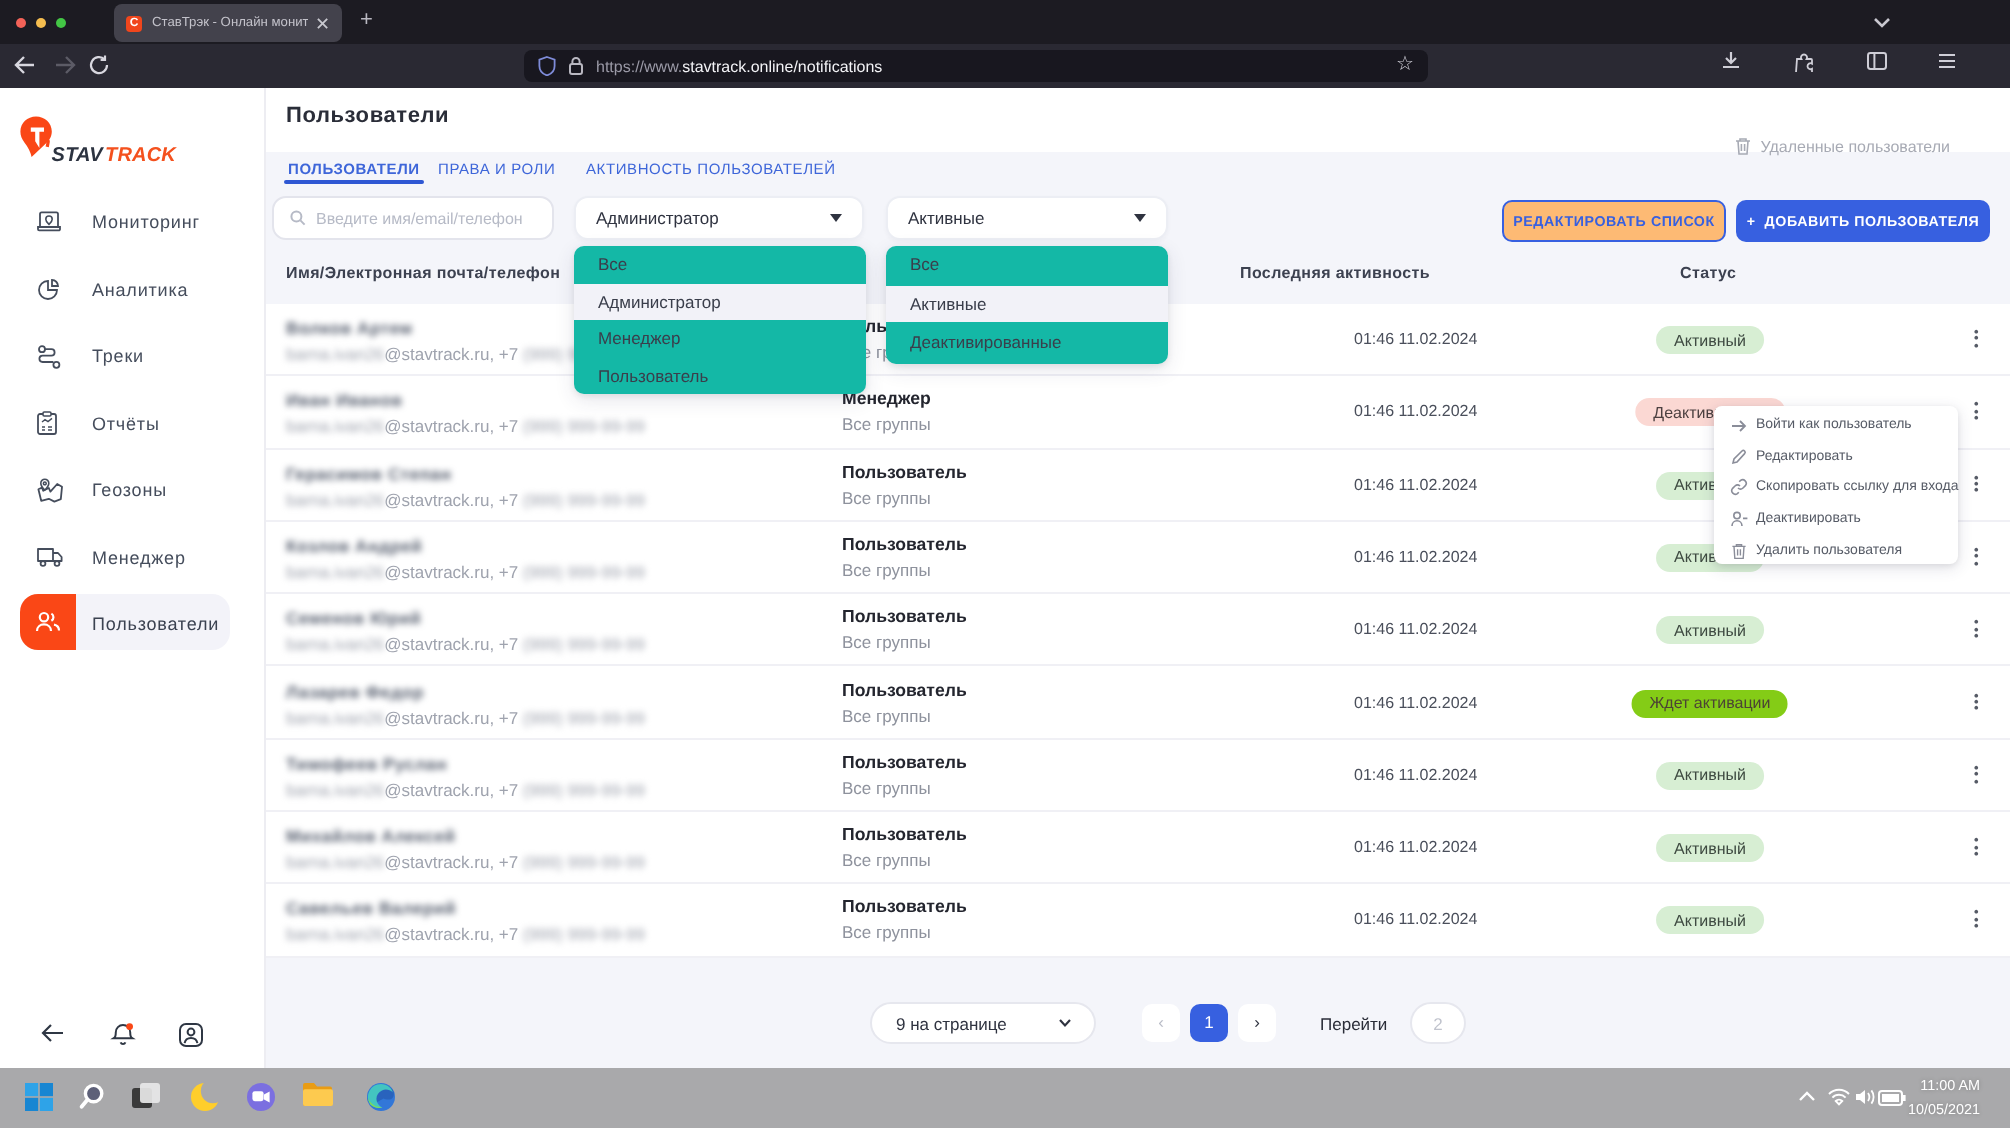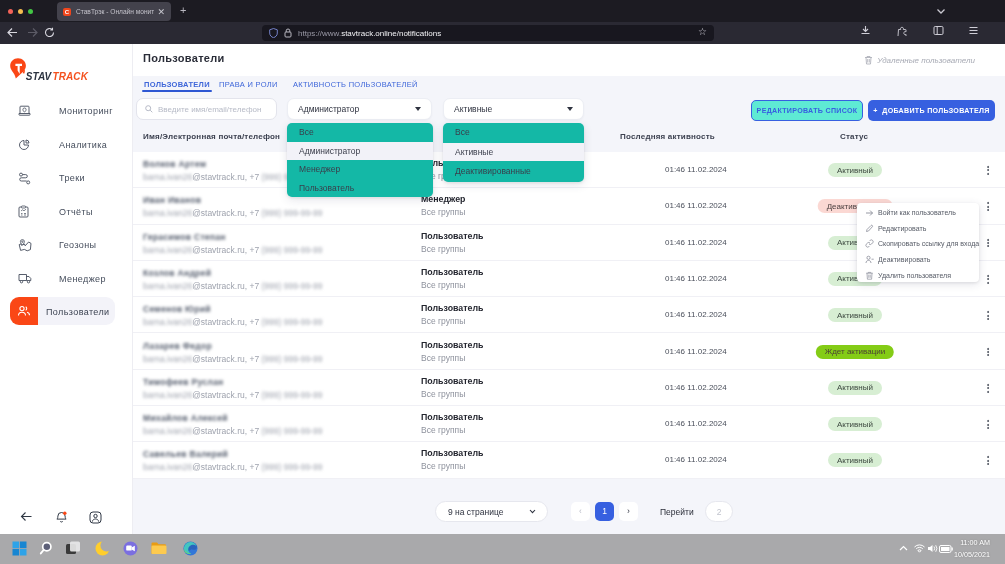--- a/index.html
+++ b/index.html
@@ -22,54 +22,54 @@
 
 #taskbar{position:absolute;left:0;top:534px;width:1005px;height:30px;background:#a9a9ab;}
 .tk{position:absolute;top:541px;}
 #clock{position:absolute;right:15px;top:537px;color:#fff;font-size:7.2px;text-align:right;line-height:1.65;text-shadow:0 0 2px rgba(0,0,0,.25);}
 .tray{position:absolute;top:544px;color:#fff;font-size:9px;text-shadow:0 0 2px rgba(0,0,0,.25);}
 
 #app{position:absolute;left:0;top:44px;width:1005px;height:490px;background:#f4f5fa;}
 #sidebar{position:absolute;left:0;top:0;width:133px;height:490px;background:#fff;border-right:1px solid #ededf2;}
 #mainhead{position:absolute;left:133px;top:0;width:872px;height:32px;background:#fff;}
 #mainhead h1{position:absolute;left:10px;top:8px;font-size:11px;font-weight:bold;color:#2a2d38;letter-spacing:.3px;}
-#delusers{position:absolute;right:30px;top:11px;color:#a7aab4;font-size:8px;display:flex;align-items:center;gap:4px;font-style:italic;}
+#delusers{position:absolute;right:30px;top:24px;color:#a7aab4;font-size:8px;display:flex;align-items:center;gap:4px;}
 
 .sn{position:absolute;left:0;width:133px;height:33px;display:flex;align-items:center;}
 .sn svg{position:absolute;left:18px;}
-.sn span{position:absolute;left:59px;font-size:9px;color:#454d5c;letter-spacing:.4px;}
+.sn span{position:absolute;left:46px;font-size:9px;color:#454d5c;letter-spacing:.4px;}
 #sel{position:absolute;left:10px;top:253px;width:105px;height:28px;background:#f3f3f9;border-radius:9px;}
 #sel .ob{position:absolute;left:0;top:0;width:28px;height:28px;background:#fa4716;border-radius:9px 0 0 9px;}
 #sel span{position:absolute;left:36px;top:10px;font-size:9px;color:#3b4251;letter-spacing:.4px;}
 .sbot{position:absolute;top:467px;}
 
 .tabs{position:absolute;left:133px;top:32px;width:872px;height:24px;}
 .tabtx{position:absolute;top:4px;font-size:7.5px;font-weight:bold;letter-spacing:.3px;color:#3e66d9;white-space:nowrap;}
 #tabu{position:absolute;left:9px;top:14px;width:70px;height:2px;background:#2e57d3;border-radius:2px;}
 
 .inp{position:absolute;top:54px;height:22px;background:#fff;border-radius:7px;}
 #search{left:136px;width:141px;border:1px solid #e3e4ec;display:flex;align-items:center;padding:0 8px;color:#b6bac6;font-size:8px;gap:5px;}
 .sel{border:1px solid #eceef4;display:flex;align-items:center;padding:0 10px;font-size:8.5px;color:#2f3340;box-shadow:0 1px 2px rgba(40,40,80,.04);}
 .sel .car{position:absolute;right:10px;width:0;height:0;border-left:3px solid transparent;border-right:3px solid transparent;border-top:4px solid #2f3340;}
 #sel1{left:287px;width:145px;}
 #sel2{left:443px;width:141px;}
 .btn{position:absolute;top:56px;height:21px;border-radius:5px;font-size:7.1px;font-weight:bold;letter-spacing:.3px;display:flex;align-items:center;justify-content:center;white-space:nowrap;}
-#btn1{left:751px;width:112px;border:1px solid #3760e0;color:#3760e0;background:#5eead4;}
+#btn1{left:751px;width:112px;border:1px solid #3760e0;color:#3760e0;background:#fdba74;}
 #btn2{left:868px;width:127px;background:#3760e0;color:#fff;}
 
 #thead{position:absolute;left:133px;top:78px;width:872px;height:30px;}
 .th{position:absolute;top:10px;font-size:8px;color:#3c4150;font-weight:bold;letter-spacing:.2px;}
 #tbody{position:absolute;left:133px;top:108px;width:872px;height:327px;background:#fff;}
 .row{position:absolute;left:0;width:872px;height:36.3px;border-bottom:1px solid #f0f0f5;}
 .nm{position:absolute;left:10px;top:7px;font-size:8.5px;font-weight:bold;color:#555d6d;filter:blur(1.6px);letter-spacing:.3px;}
 .em{position:absolute;left:10px;top:20px;font-size:8.5px;color:#9fa3ae;white-space:nowrap;}
 .em .bl{filter:blur(1.6px);}
 .rl{position:absolute;left:288px;top:6px;font-size:8.8px;font-weight:bold;color:#23252e;}
 .gr{position:absolute;left:288px;top:19px;font-size:8.5px;color:#8e929d;}
-.dt{position:absolute;left:492px;top:13px;font-size:8px;color:#4a4f5b;padding-left:40px;}
+.dt{position:absolute;left:504px;top:13px;font-size:8px;color:#4a4f5b;padding-left:40px;}
 .chip{position:absolute;left:722px;top:11px;height:14px;border-radius:8px;font-size:8px;color:#3e4a41;display:flex;align-items:center;padding:0 9px;transform:translateX(-50%);}
 .chip.g{background:#d7eed3;}
 .chip.p{background:#fbd8d3;color:#4c4040;}
 .chip.o{background:#84cc16;color:#4c4434;}
 .dots{position:absolute;left:854px;top:13px;color:#565b66;font-weight:bold;font-size:6.5px;line-height:3.4px;letter-spacing:0;}
 
 #pgfoot{position:absolute;left:133px;top:435px;width:872px;height:55px;background:#f4f5fa;}
 #pgfoot *{font-size:8.5px;}
 .pgc{position:absolute;}
 

